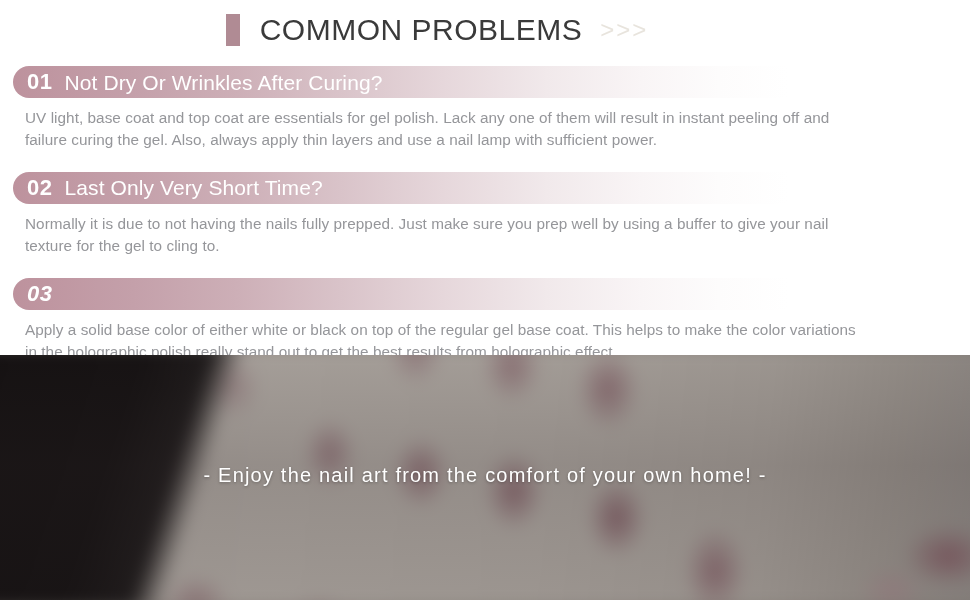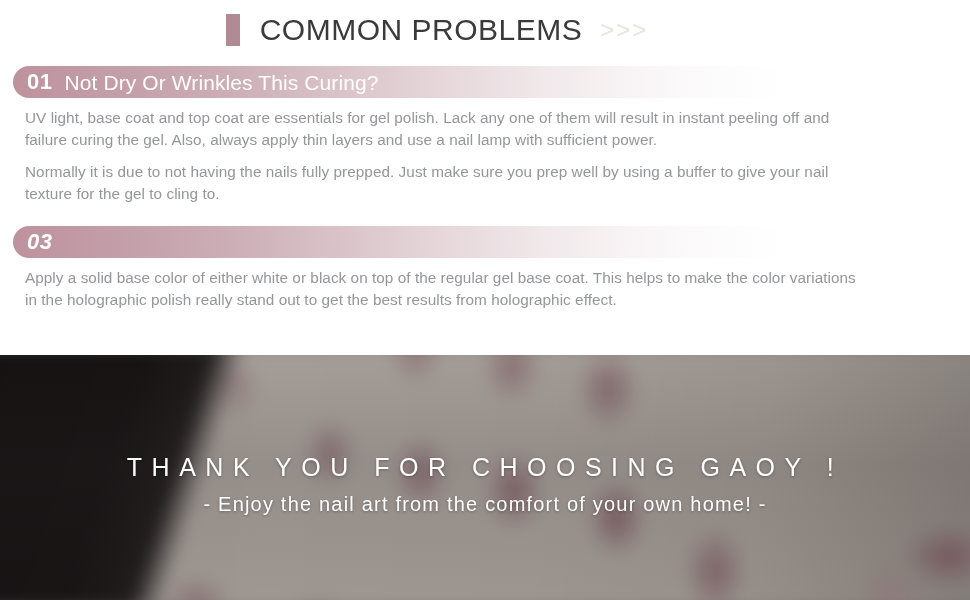--- a/index.html
+++ b/index.html
@@ -190,40 +190,43 @@
     <span class="header-bar"></span>
     <span class="header-title">COMMON PROBLEMS</span>
     <span class="header-chevrons">&gt;&gt;&gt;</span>
   </div>
 
   <div class="faq">
 
     <div class="faq-item i1">
       <div class="q-banner">
         <span class="q-num">01</span>
-        <span class="q-text">Not Dry Or Wrinkles This Curing?</span>
+        <span class="q-text">Not Dry Or Wrinkles After Curing?</span>
       </div>
       <div class="a-text">UV light, base coat and top coat are essentials for gel polish. Lack any one of them will result in instant peeling off and failure curing the gel. Also, always apply thin layers and use a nail lamp with sufficient power.</div>
     </div>
 
     <div class="faq-item i2">
+      <div class="q-banner">
+        <span class="q-num">02</span>
+        <span class="q-text">Last Only Very Short Time?</span>
+      </div>
       <div class="a-text">Normally it is due to not having the nails fully prepped. Just make sure you prep well by using a buffer to give your nail texture for the gel to cling to.</div>
     </div>
 
     <div class="faq-item i3">
       <div class="q-banner">
         <span class="q-num">03</span>
       </div>
       <div class="a-text">Apply a solid base color of either white or black on top of the regular gel base coat. This helps to make the color variations in the holographic polish really stand out to get the best results from holographic effect.</div>
     </div>
 
   </div>
 
   <div class="photo">
     <div class="photo-img"></div>
     <div class="photo-shade"></div>
     <div class="photo-copy">
-      <div class="thanks">THANK YOU FOR CHOOSING GAOY !</div>
       <div class="sub">- Enjoy the nail art from the comfort of your own home! -</div>
     </div>
   </div>
 
 </div>
 
 </body></html>

